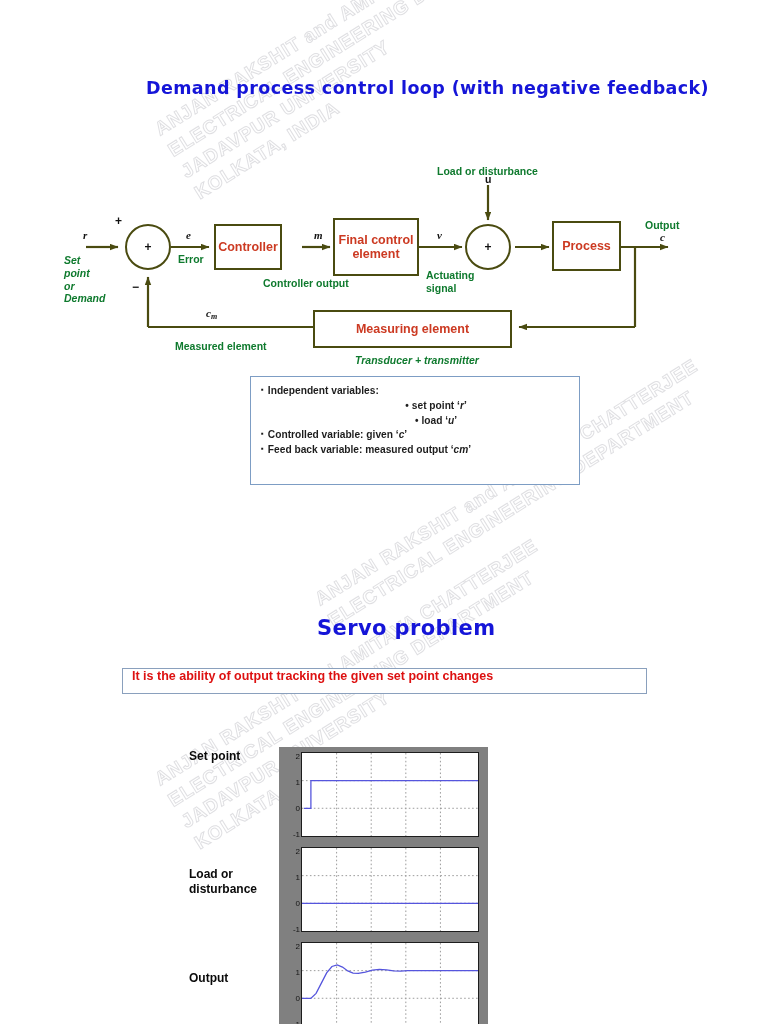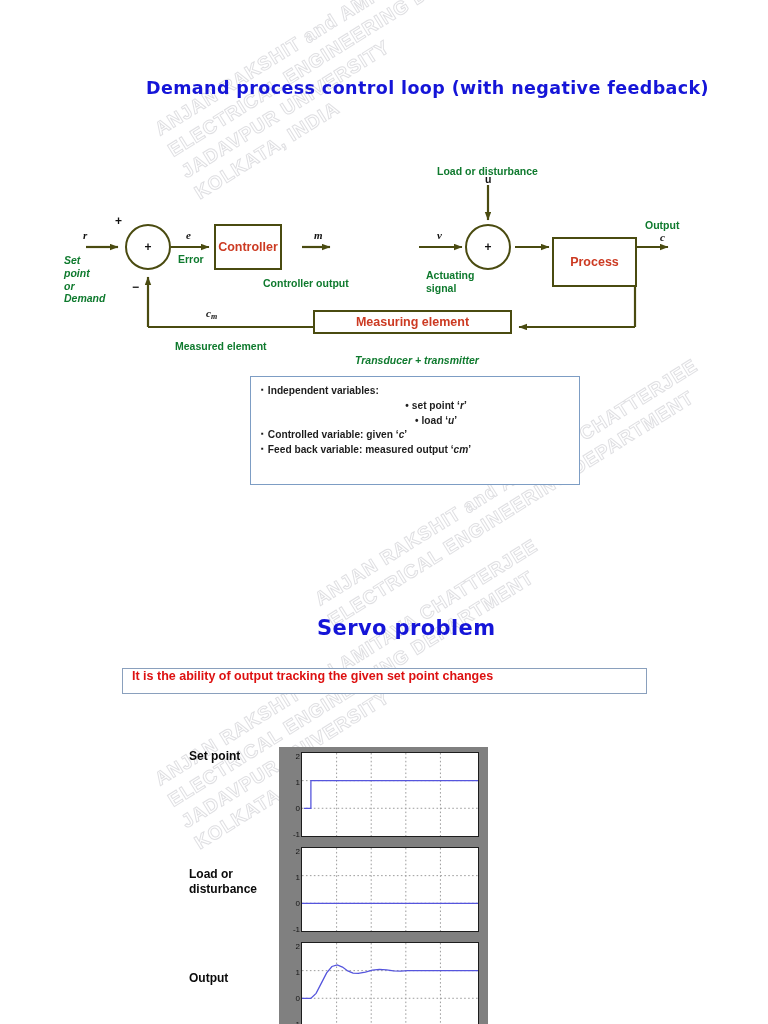--- a/index.html
+++ b/index.html
@@ -269,26 +269,30 @@
   <div class="sgn" style="left:132px; top:140px;">−</div>
 
   <div class="junction" style="left:465px; top:84px; width:46px; height:46px;">
     <span>+</span>
   </div>
 
   <div class="blk" style="left:214px; top:84px; width:68px; height:46px;">
     <span>Controller</span>
   </div>
 
-
-  <div class="blk" style="left:552px; top:97px; width:85px; height:50px;">
+  <div class="blk" style="left:333px; top:78px; width:86px; height:58px; white-space:pre-line;">
+    <span style="white-space:pre-line;">Final control
+element</span>
+  </div>
+
+  <div class="blk" style="left:552px; top:81px; width:69px; height:50px;">
     <span>Process</span>
   </div>
 
-  <div class="blk" style="left:313px; top:170px; width:199px; height:24px;">
+  <div class="blk" style="left:313px; top:170px; width:199px; height:38px;">
     <span>Measuring element</span>
   </div>
 
   <div class="sig" style="left:83px; top:89px;">r</div>
   <div class="sig" style="left:186px; top:89px;">e</div>
   <div class="sig" style="left:314px; top:89px;">m</div>
   <div class="sig" style="left:437px; top:89px;">v</div>
   <div class="sig" style="left:485px; top:33px; font-style:normal; font-family:'Liberation Sans',sans-serif; font-size:10.5px;">u</div>
   <div class="sig" style="left:660px; top:91px;">c</div>
   <div class="sig" style="left:206px; top:167px;">

